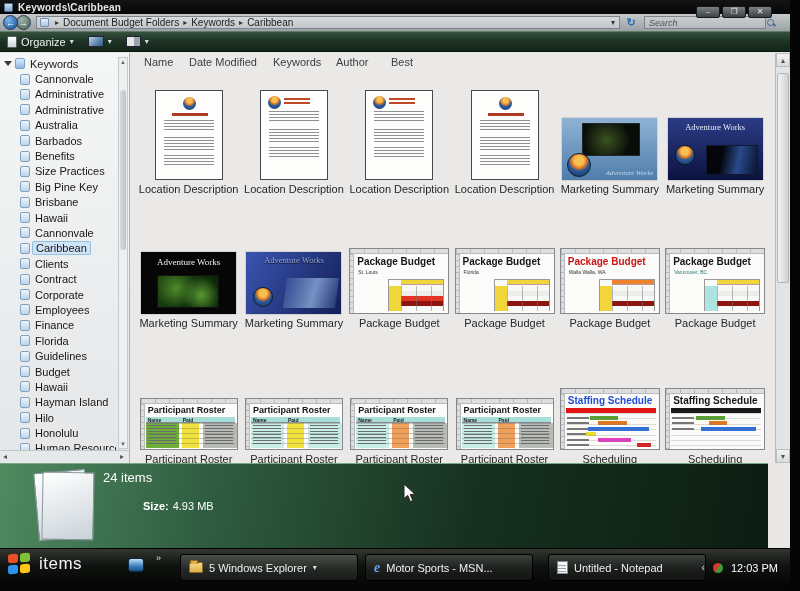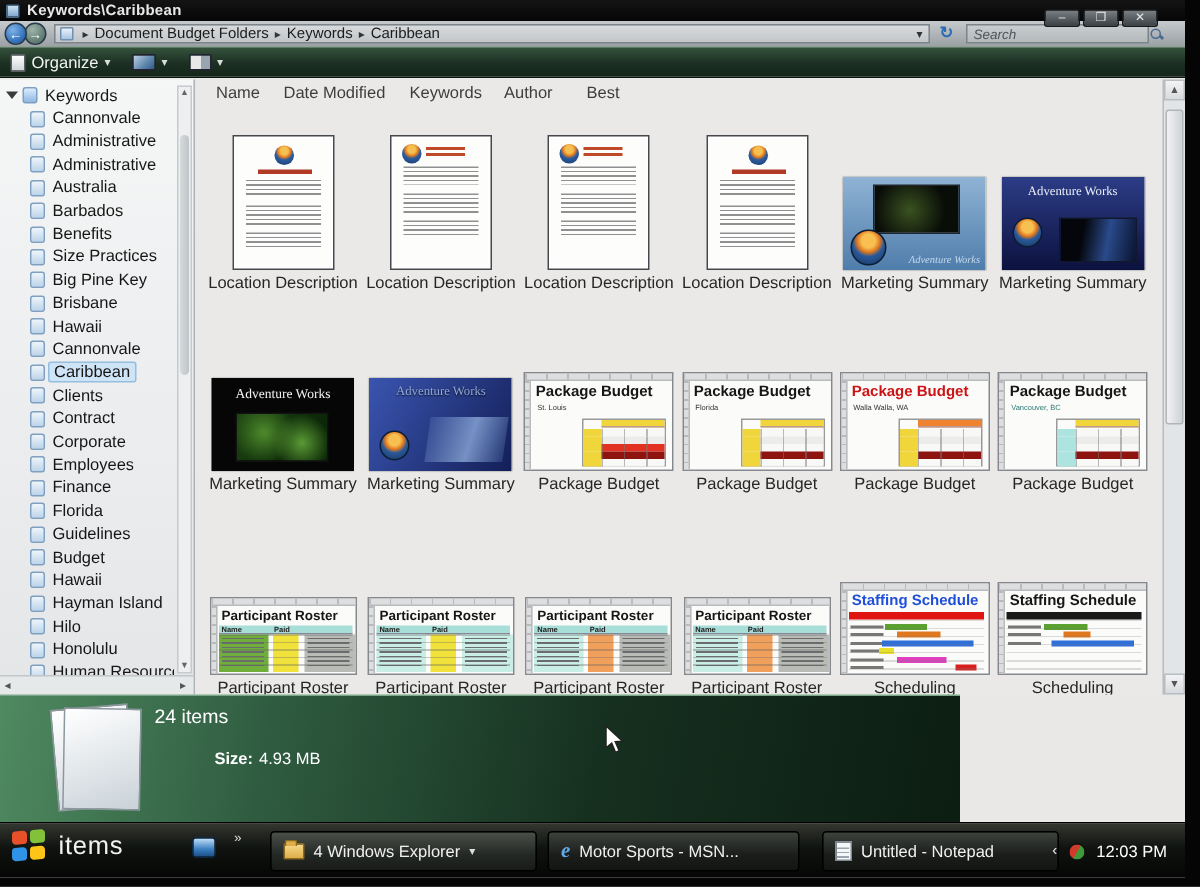--- a/index.html
+++ b/index.html
@@ -130,21 +130,21 @@
     border-bottom:1px solid #b8babc;
     background-image:repeating-linear-gradient(90deg,#b8babc 0 1px,transparent 1px 14px); }
   .xl-left { position:absolute; left:0; top:5px; width:4px; bottom:0; background:#dddedf;
     border-right:1px solid #b8babc;
     background-image:repeating-linear-gradient(#b8babc 0 1px,transparent 1px 6px); }
   .sheet-title { position:absolute; left:7px; font-weight:bold; white-space:nowrap; }
   .sheet-sub { position:absolute; left:8px; font-size:5px; color:#333; white-space:nowrap; }
   .mini-lines { background:repeating-linear-gradient(#6a6c6e 0 1px,transparent 1px 3px); }
 
   
-  .details { position:absolute; left:0; top:463px; width:640px; height:85px;
+  .details { position:absolute; left:0; top:463px; width:768px; height:85px;
     background:linear-gradient(100deg,#4f8a60 0%,#2f5c40 28%,#16301f 62%,#0c1d12 100%);
     border-top:1px solid #7aa886; color:#fff; }
   .stack-icon { position:absolute; left:36px; top:5px; width:60px; height:74px; }
   .stack-icon .pg { position:absolute; background:linear-gradient(160deg,#ffffff,#c9d2d8);
     border:1px solid #8d979e; width:52px; height:68px; }
   .stack-icon .pg.back { left:0; top:2px; transform:rotate(-5deg); }
   .stack-icon .pg.front { left:6px; top:3px; transform:rotate(1deg); }
   .d-count { position:absolute; left:103px; top:6px; font-size:13px; }
   .d-size { position:absolute; left:143px; top:36px; font-size:11px; }
   .d-size b { margin-right:4px; }
@@ -671,21 +671,21 @@
             <i class="wf-b"></i>
             <i class="wf-y"></i>
       </span>
       <span class="start-label">items</span>
     </div>
     <span class="ql-icon"></span>
     <span class="ql-more">»</span>
     <div id="taskbtns">
           <div class="taskbtn active" style="left: 180px; width: 178px;">
             <span class="t-folder"></span>
-            <span>4 Windows Explorer</span>
+            <span>5 Windows Explorer</span>
             <span class="t-caret">▾</span>
           </div>
           <div class="taskbtn" style="left: 365px; width: 168px;">
             <span class="t-ie">e</span>
             <span>Motor Sports - MSN...</span>
           </div>
           <div class="taskbtn" style="left: 548px; width: 158px;">
             <span class="t-note"></span>
             <span>Untitled - Notepad</span>
           </div>

